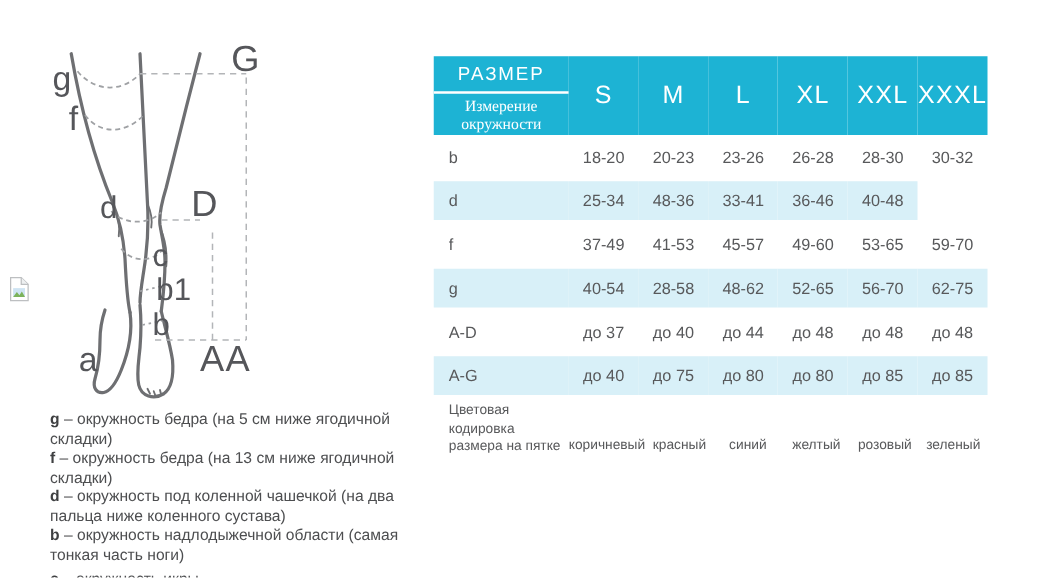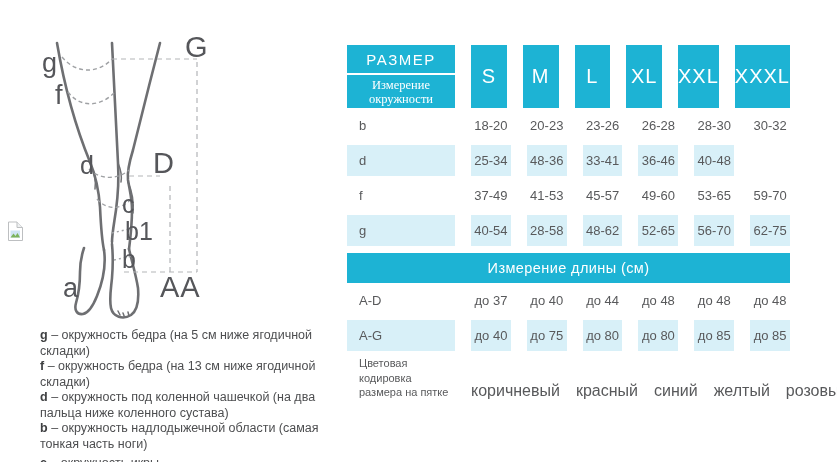--- a/index.html
+++ b/index.html
@@ -16,21 +16,21 @@
   .broken-img { position:absolute; left:7px; top:221px; width:17px; height:21px; }
 
   
   .legend { position:absolute; left:40px; top:328px; width:312px;
             font-size:12.5px; line-height:15.5px; color:#4d4e50; }
   .legend-line b { color:#3f4042; font-weight:700; }
   .legend-line.gap-before { margin-top:4px; }
 
   
   .tbl { position:absolute; left:347px; top:45px; width:443px; }
-  .row { display:grid; grid-template-columns:108px repeat(6,1fr); column-gap:16px; height:35px; }
+  .row { display:grid; grid-template-columns:108px repeat(6,1fr); column-gap:0; height:35px; }
   .cell { display:flex; align-items:center; justify-content:center; font-size:13px; color:#58595b; }
   .label-cell { justify-content:flex-start; padding-left:12px; }
 
   .row.head { height:63px; }
   .row.head .cell { background:#1db3d4; color:#ffffff; }
   .head-label { flex-direction:column; align-items:stretch; justify-content:flex-start; padding:0; }
   .head-top { height:28px; display:flex; align-items:center; justify-content:center;
               font-size:15px; letter-spacing:1.5px; }
   .head-divider { height:2px; background:#ffffff; }
   .head-bottom { flex:1; display:flex; align-items:center; justify-content:center;
@@ -39,21 +39,21 @@
 
   .row.shaded .cell { background:#d8f0f8; height:31px; align-self:center; }
 
   .row.bar { height:35px; align-items:center; }
   .bar-cell { grid-column:1 / -1; height:30px; align-self:end; background:#1db3d4;
               color:#ffffff; font-size:14.5px; letter-spacing:.4px; }
 
   .row.colors-row { height:76px; }
   .colors-row .color-label { align-items:flex-start; padding-top:3px;
               font-size:11px; line-height:14.5px; }
-  .colors-row .color-name { font-size:16px; }
+  .colors-row .color-name { font-size:11px; }
 </style>
 </head>
 <body>
 
 <svg class="leg-figure" viewBox="0 0 340 325" xmlns="http://www.w3.org/2000/svg">
 
   <g fill="none" stroke="#6e6f72" stroke-width="2.6" stroke-linecap="round">
     <path d="M57,43 C64,84 76,128 90,162 C97,179 99,193 100,207 C101,228 102,241 104,250"></path>
     <path d="M112,43 C114,88 116,130 118,163 C119,180 118,195 116,210 C114,224 112,234 112,242"></path>
     <path d="M160,43 C151,78 141,117 133,150 C129,163 127,172 128,180 C130,192 132,199 132,209 C132,227 130,241 129,249"></path>
@@ -160,23 +160,20 @@
   <div class="row shaded">
     <div class="cell label-cell">g</div>
     <div class="cell">40-54</div>
     <div class="cell">28-58</div>
     <div class="cell">48-62</div>
     <div class="cell">52-65</div>
     <div class="cell">56-70</div>
     <div class="cell">62-75</div>
   </div>
 
-  <div class="row bar">
-    <div class="cell bar-cell">Измерение длины (см)</div>
-  </div>
 
   <div class="row">
     <div class="cell label-cell">A-D</div>
     <div class="cell">до 37</div>
     <div class="cell">до 40</div>
     <div class="cell">до 44</div>
     <div class="cell">до 48</div>
     <div class="cell">до 48</div>
     <div class="cell">до 48</div>
   </div>

